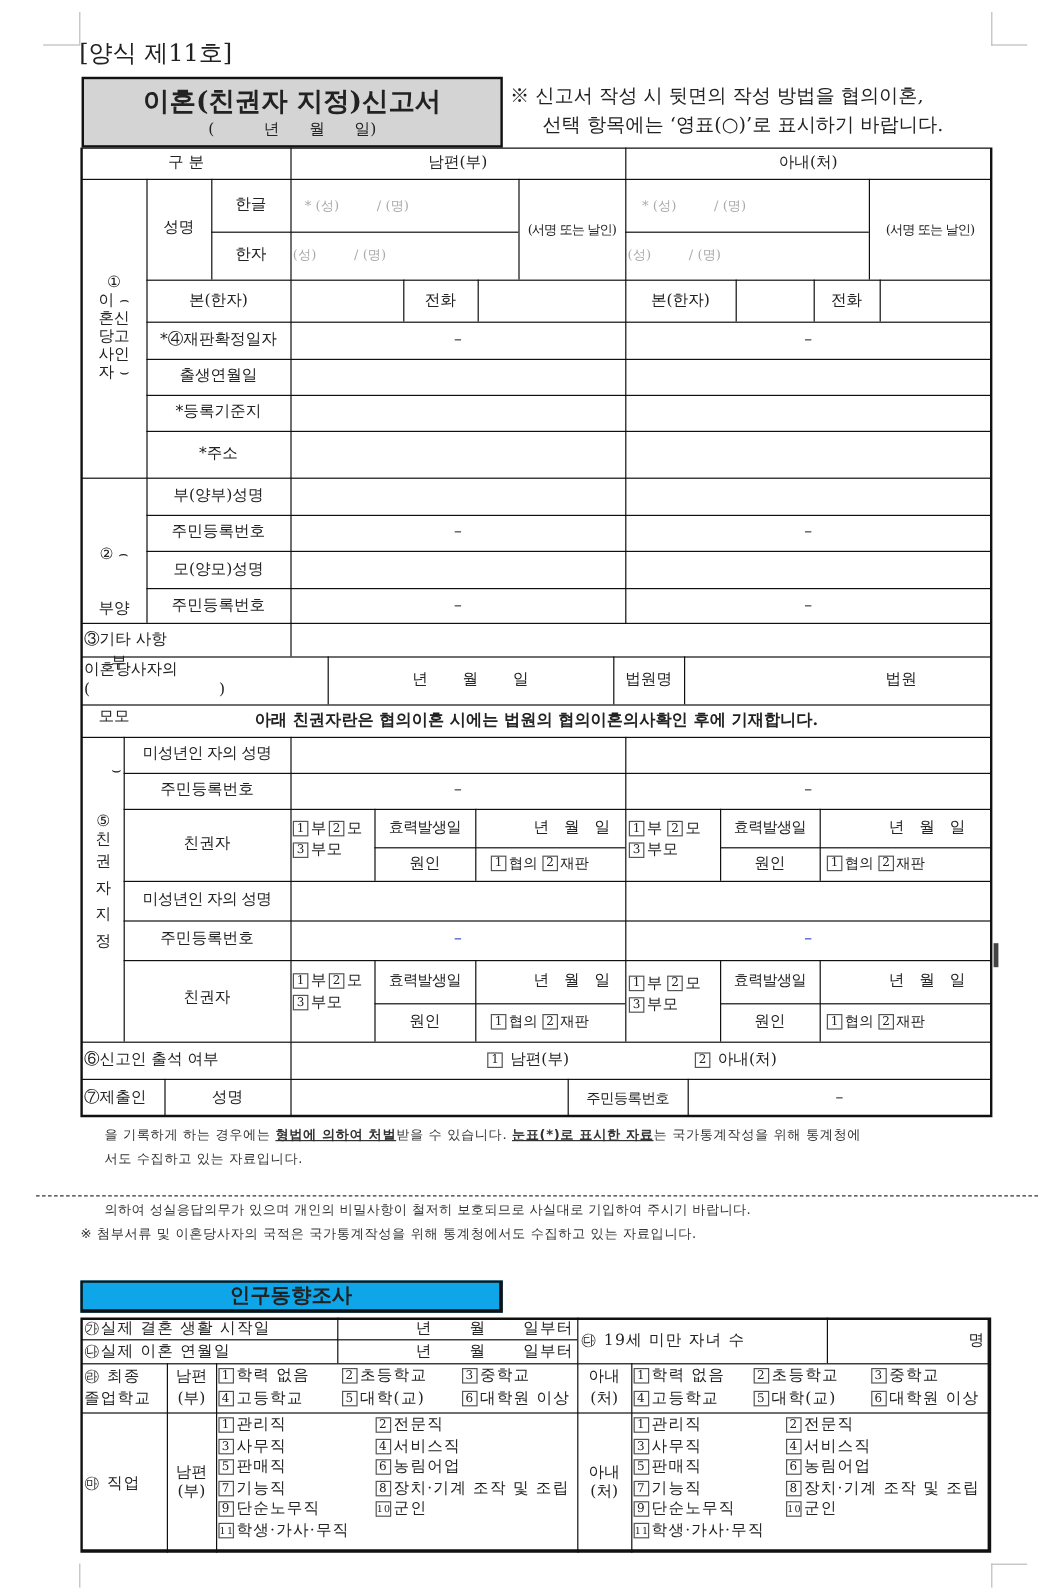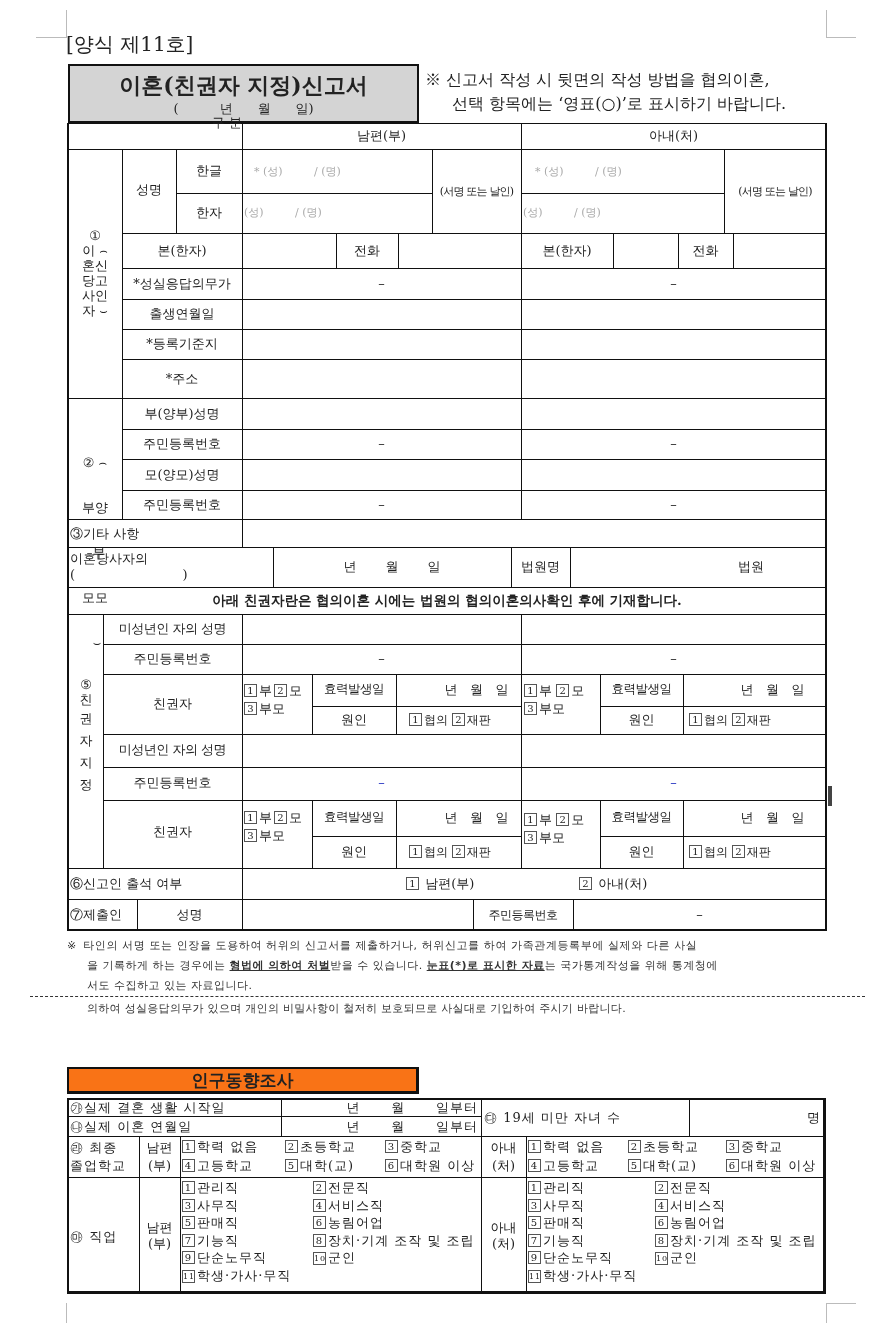--- a/index.html
+++ b/index.html
@@ -95,37 +95,37 @@
 <div class="vl" style="left:312px;top:800px;height:68px;"></div>
 <div class="vl" style="left:396px;top:800px;height:68px;"></div>
 <div class="vl" style="left:600px;top:800px;height:68px;"></div>
 <div class="vl" style="left:683px;top:800px;height:68px;"></div>
 
 <div class="vl" style="left:242px;top:868px;height:62px;"></div>
 <div class="vl" style="left:137px;top:899px;height:31px;"></div>
 <div class="vl" style="left:473px;top:899px;height:31px;"></div>
 <div class="vl" style="left:573px;top:899px;height:31px;"></div>
 
-<div class="t c" style="left:68px;width:174px;top:116px;text-align:right;">구 분</div>
+<div class="t c" style="left:68px;width:174px;top:129px;">구 분</div>
 <div class="t c" style="left:242px;width:279px;top:129px;">남편(부)</div>
 <div class="t c" style="left:521px;width:305px;top:129px;">아내(처)</div>
 
 <div class="abs" style="left:70px;top:228px;width:50px;font-size:13px;line-height:15px;text-align:center;">
   <div>①</div>
   <div>이 ⌢</div>
   <div>혼신</div>
   <div>당고</div>
   <div>사인</div>
   <div>자 ⌣</div>
 </div>
 <div class="t c" style="left:122px;width:54px;top:183px;">성명</div>
 <div class="t c" style="left:176px;width:66px;top:164px;">한글</div>
 <div class="t c" style="left:176px;width:66px;top:206px;">한자</div>
 <div class="t c" style="left:122px;width:120px;top:244px;">본(한자)</div>
-<div class="t c" style="left:122px;width:120px;top:277px;">*성실응답의무가</div>
+<div class="t c" style="left:122px;width:120px;top:277px;">*④재판확정일자</div>
 <div class="t c" style="left:122px;width:120px;top:307px;">출생연월일</div>
 <div class="t c" style="left:122px;width:120px;top:337px;">*등록기준지</div>
 <div class="t c" style="left:122px;width:120px;top:372px;">*주소</div>
 
 <div class="t gray" style="left:254px;top:166px;font-size:11px;white-space:pre;">* (성)         / (명)</div>
 <div class="t gray" style="left:244px;top:207px;font-size:11px;white-space:pre;">(성)         / (명)</div>
 <div class="t c" style="left:432px;width:89px;top:186px;font-size:11px;letter-spacing:-0.8px;">(서명 또는 날인)</div>
 <div class="abs" style="left:242px;top:233px;width:94px;height:35px;"></div>
 <div class="t c" style="left:336px;width:62px;top:244px;">전화</div>
 <div class="abs" style="left:398px;top:233px;width:123px;height:35px;"></div>
@@ -260,30 +260,30 @@
   <span class="box">2</span> <span>아내(처)</span>
 </div>
 
 <div class="t" style="left:70px;top:908px;">⑦제출인</div>
 <div class="t c" style="left:137px;width:105px;top:908px;">성명</div>
 <div class="abs" style="left:242px;top:899px;width:231px;height:31px;"></div>
 <div class="t c" style="left:473px;width:100px;top:909px;font-size:12px;letter-spacing:-0.5px;">주민등록번호</div>
 <div class="t c" style="left:573px;width:253px;top:908px;">–</div>
 
 <div class="sans" style="position:absolute;left:67px;top:936px;width:765px;font-size:11px;line-height:20px;color:#333;">
-  <div style="white-space:nowrap;"><span>※</span>&nbsp; <span style="letter-spacing:0.6px;">타인의 서명 또는 인장을 도용하여 허위의 신고서를 제출하거나, 허위신고를 하여 가족관계등록부에 실제와 다른 사실</span></div>
   <div style="padding-left:20px;white-space:nowrap;letter-spacing:0.5px;"><span>을 기록하게 하는 경우에는 </span><u class="b">형법에 의하여 처벌</u><span>받을 수 있습니다. </span><u class="b">눈표(*)로 표시한 자료</u><span>는 국가통계작성을 위해 통계청에</span></div>
   <div style="padding-left:20px;white-space:nowrap;letter-spacing:0.5px;">서도 수집하고 있는 자료입니다.</div>
 </div>
 <div class="abs" style="left:30px;top:996px;width:835px;border-top:1px dashed #333;"></div>
 <div class="sans" style="position:absolute;left:67px;top:999px;width:765px;font-size:11px;line-height:20px;color:#333;">
   <div style="padding-left:20px;white-space:nowrap;letter-spacing:0.3px;">의하여 성실응답의무가 있으며 개인의 비밀사항이 철저히 보호되므로 사실대로 기입하여 주시기 바랍니다.</div>
-</div>
-
-<div class="abs" style="left:67px;top:1067px;width:352px;height:27px;background:#f97316;border:2px solid #111;border-right-width:3px;border-bottom-width:3px;">
+  <div style="white-space:nowrap;letter-spacing:0.5px;">※ 첨부서류 및 이혼당사자의 국적은 국가통계작성을 위해 통계청에서도 수집하고 있는 자료입니다.</div>
+</div>
+
+<div class="abs" style="left:67px;top:1067px;width:352px;height:27px;background:#0ea5e9;border:2px solid #111;border-right-width:3px;border-bottom-width:3px;">
   <div class="t c" style="left:0;right:0;top:3px;font-size:17px;font-weight:bold;">인구동향조사</div>
 </div>
 
 <div class="abs" style="left:67px;top:1098px;width:759px;height:196px;border:2px solid #111;border-right-width:3px;border-bottom-width:3px;"></div>
 
 <div class="hl" style="left:68px;width:413px;top:1116px;border-top-width:1px;"></div>
 <div class="hl" style="left:68px;width:757px;top:1136px;"></div>
 <div class="hl" style="left:68px;width:757px;top:1177px;"></div>
 <div class="vl" style="left:281px;top:1098px;height:38px;border-left-width:1px;"></div>
 <div class="vl" style="left:481px;top:1098px;height:196px;"></div>

